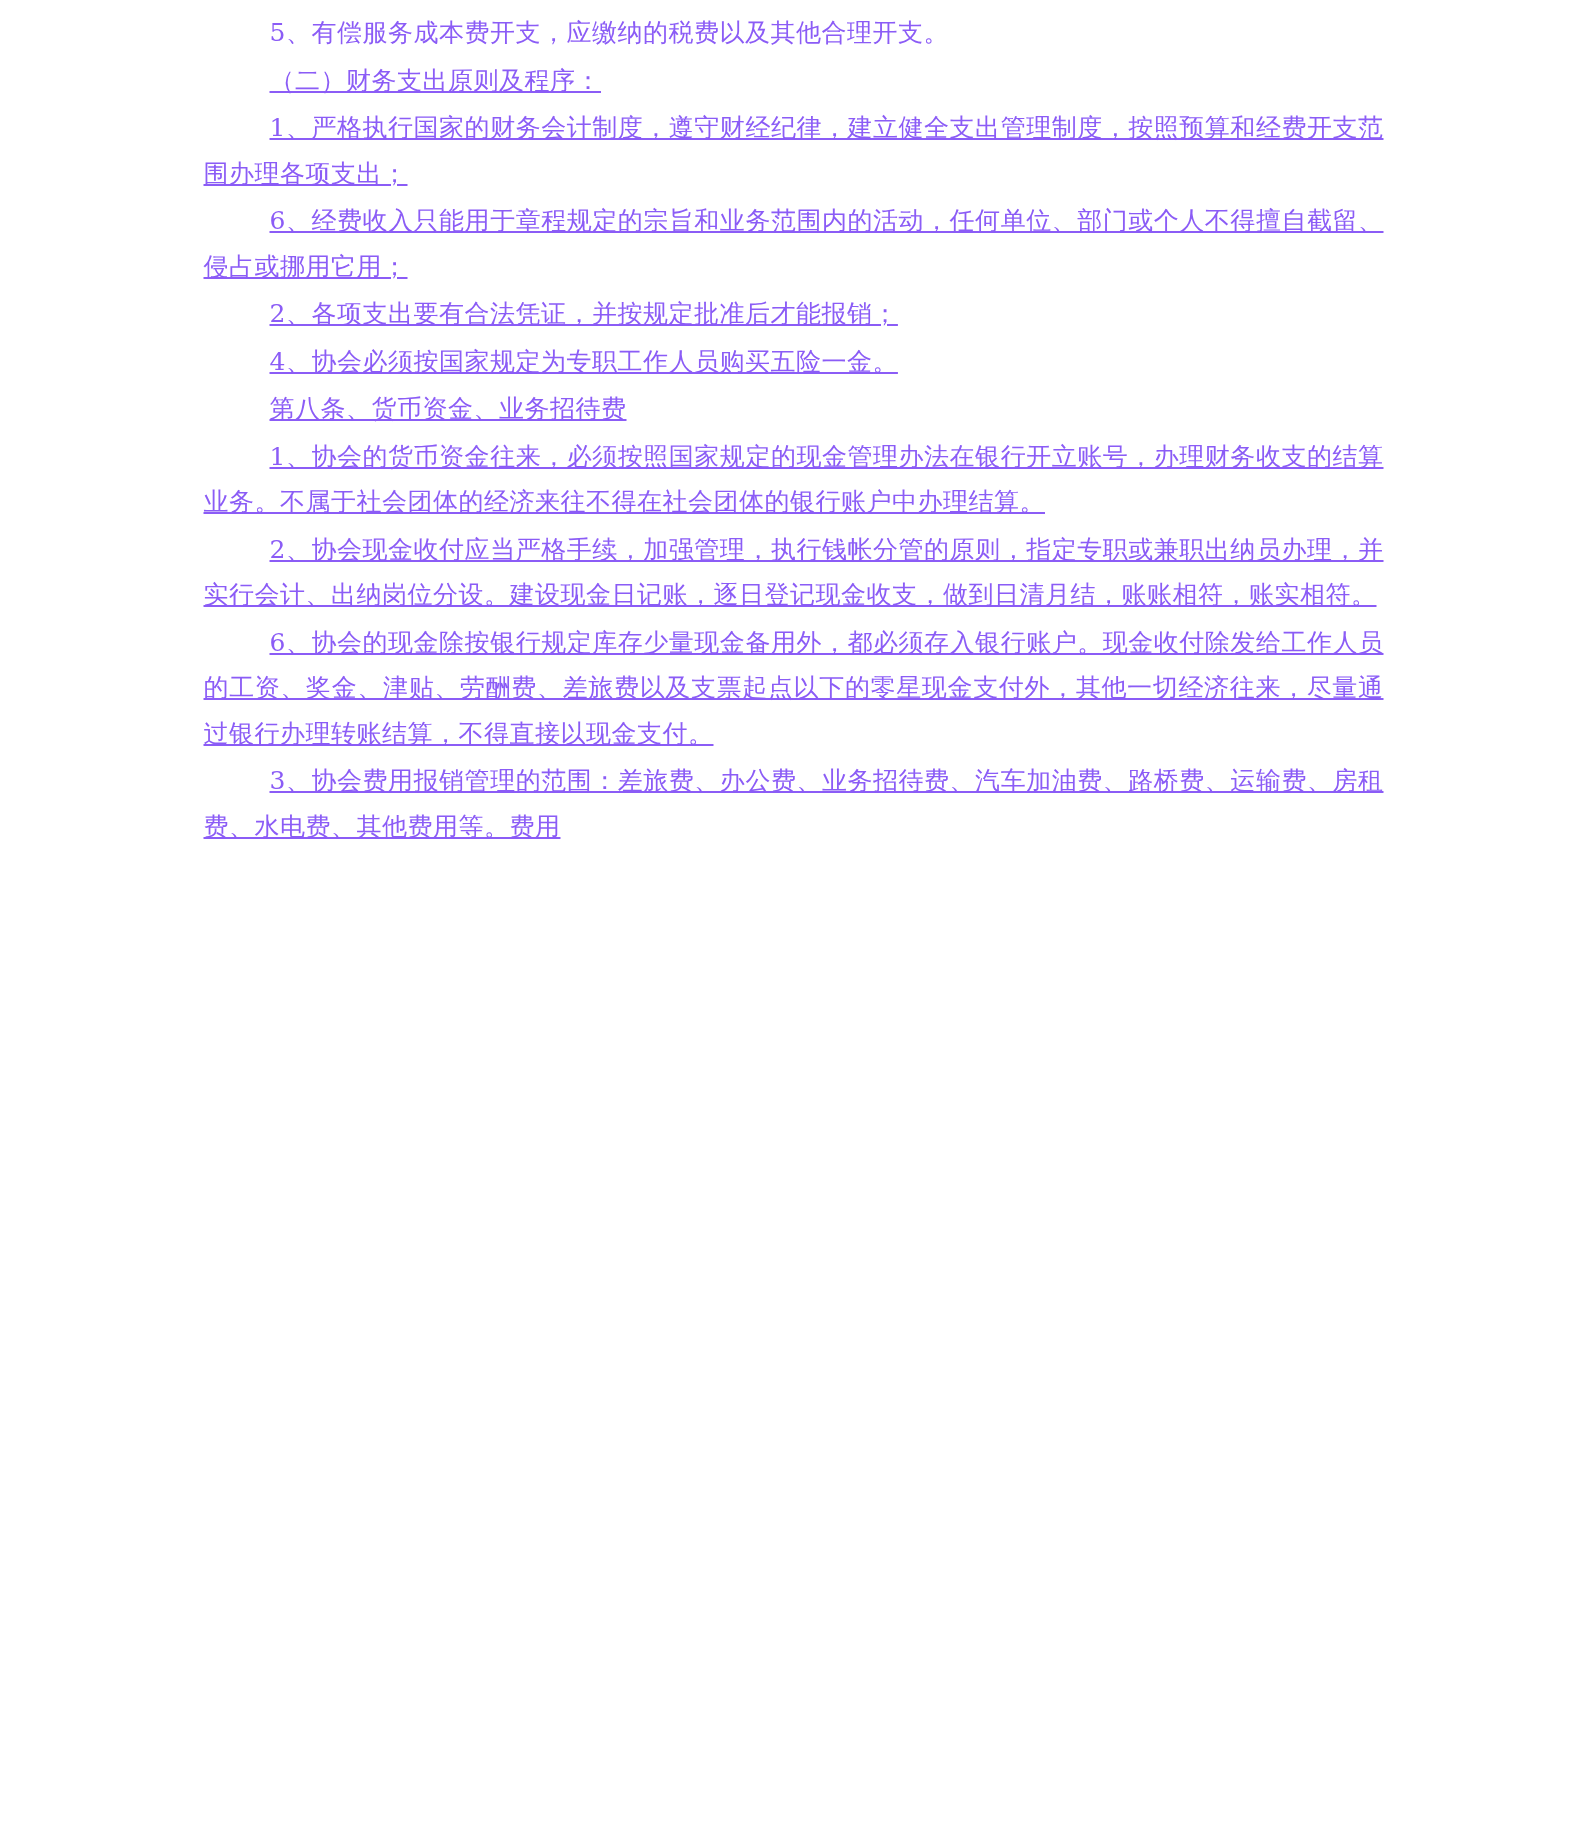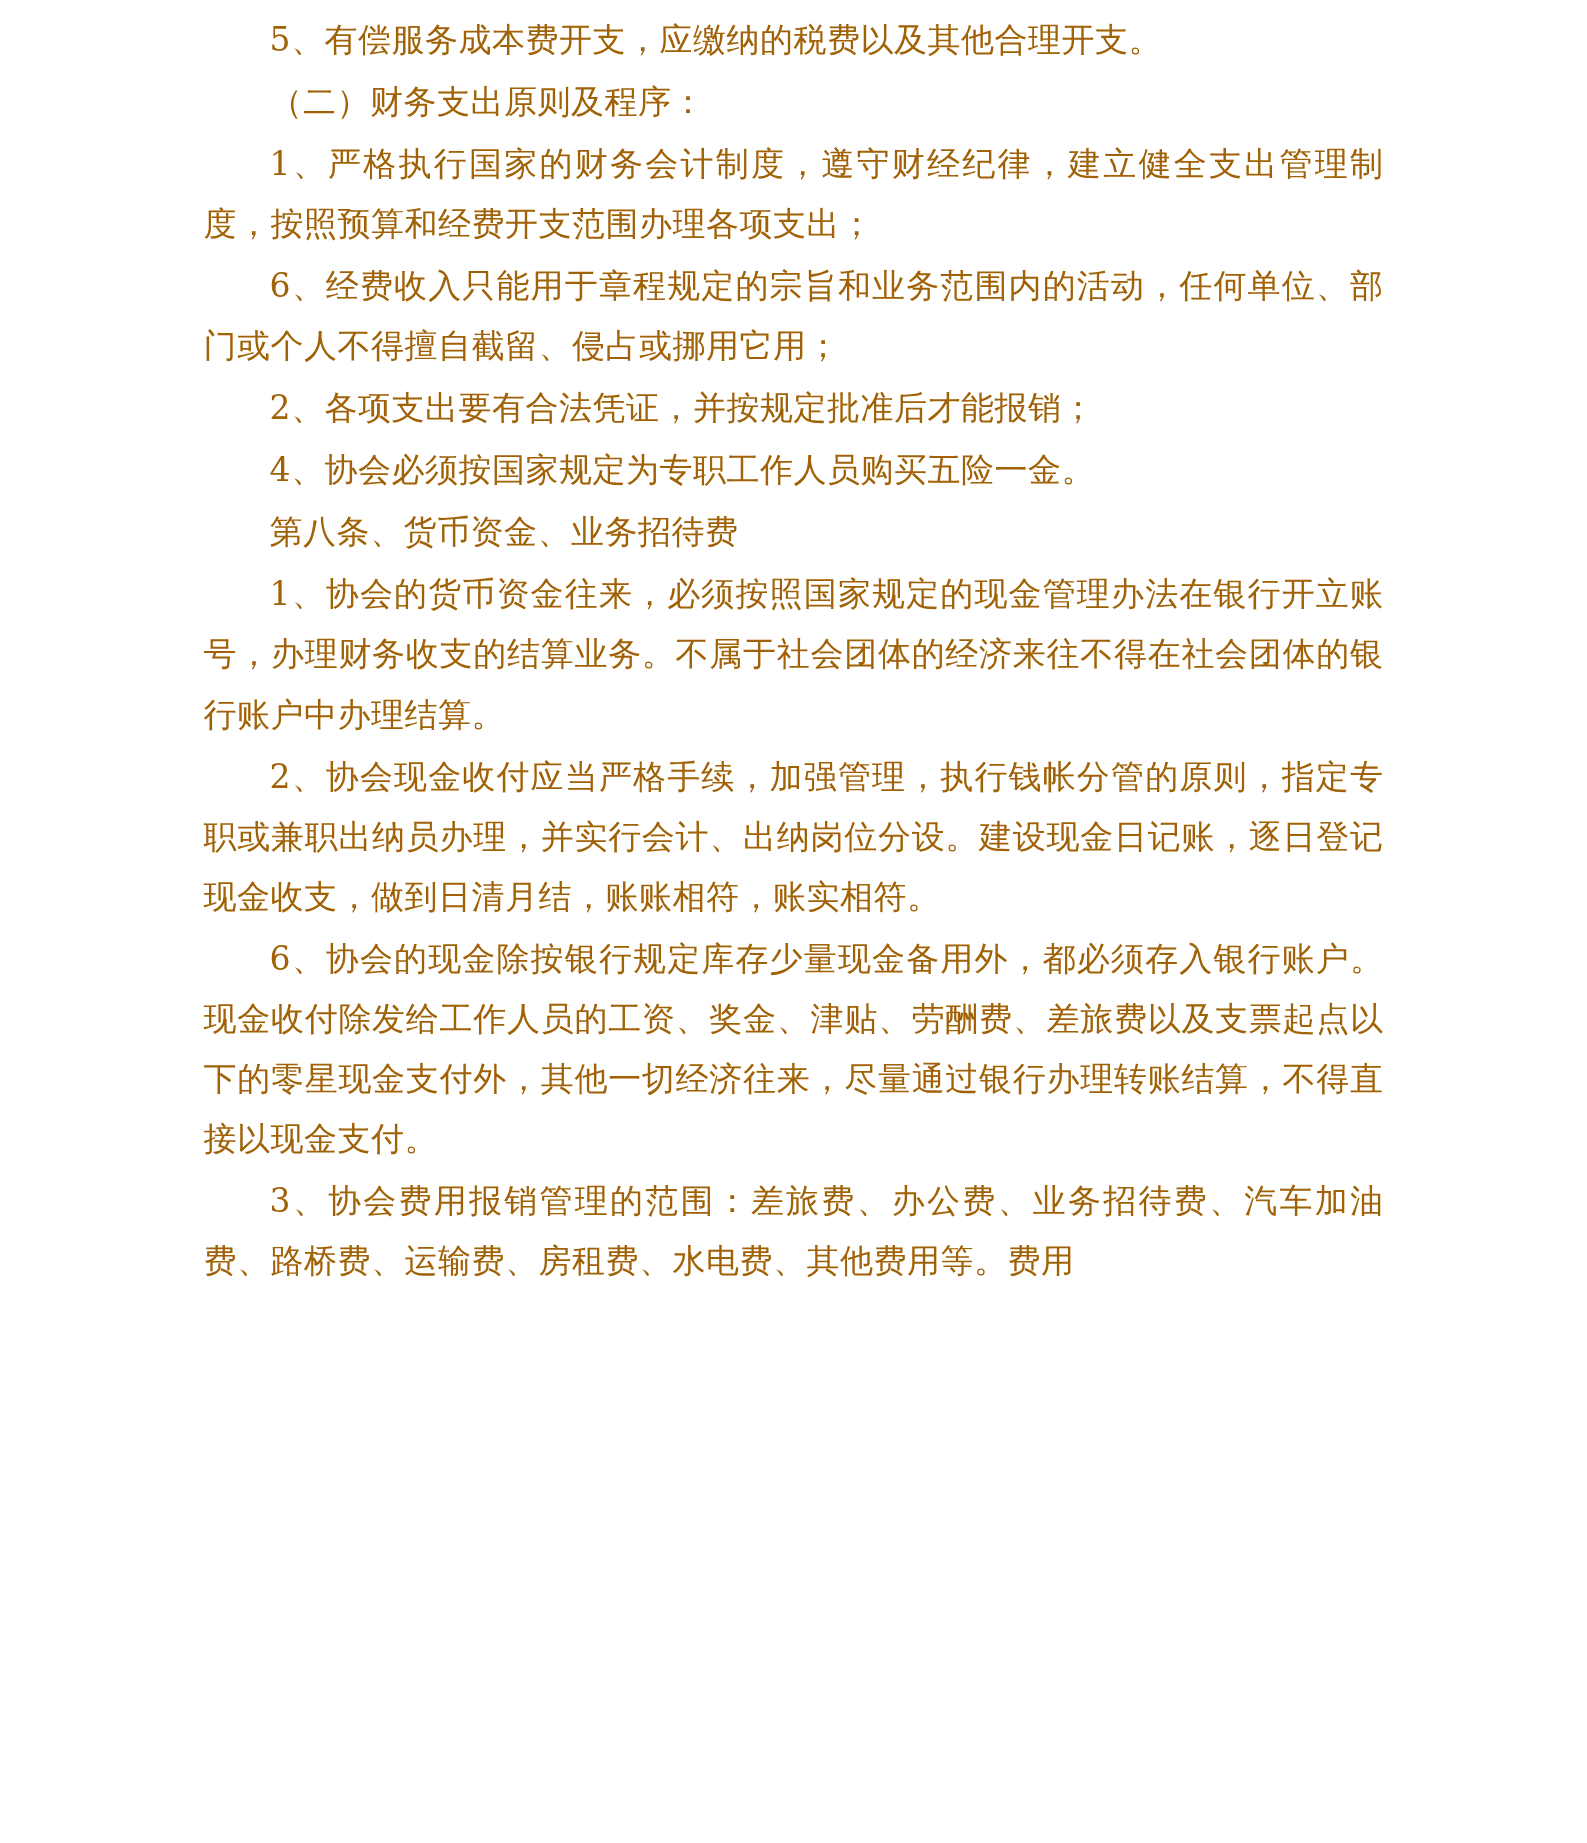--- a/index.html
+++ b/index.html
@@ -20,35 +20,36 @@
     height: 1843px;
     padding: 10px 160px 0 160px;
     background: #ffffff;
   }
   .doc-body {
     width: 1180px;
     margin: 0 auto;
   }
   p.para {
     margin: 0 0 0 0;
-    font-size: 33px;
+    font-size: 25px;
     line-height: 1.82;
     text-align: justify;
     text-justify: inter-ideograph;
     letter-spacing: 0.5px;
     text-indent: 66px;
-    color: #a16207;
+    color: #8b5cf6;
     font-family: "DejaVu Serif", "Liberation Serif", serif;
     font-weight: 400;
   }
   p.para + p.para {
     margin-top: 2px;
   }
   p.gap-before {
     margin-top: 14px;
+    text-decoration: underline;
   }
 </style>
 </head>
 <body>
 
 <div class="page">
   <div class="doc-body">
     <p class="para">5、有偿服务成本费开支，应缴纳的税费以及其他合理开支。</p>
     <p class="para gap-before">（二）财务支出原则及程序：</p>
     <p class="para gap-before">1、严格执行国家的财务会计制度，遵守财经纪律，建立健全支出管理制度，按照预算和经费开支范围办理各项支出；</p>

